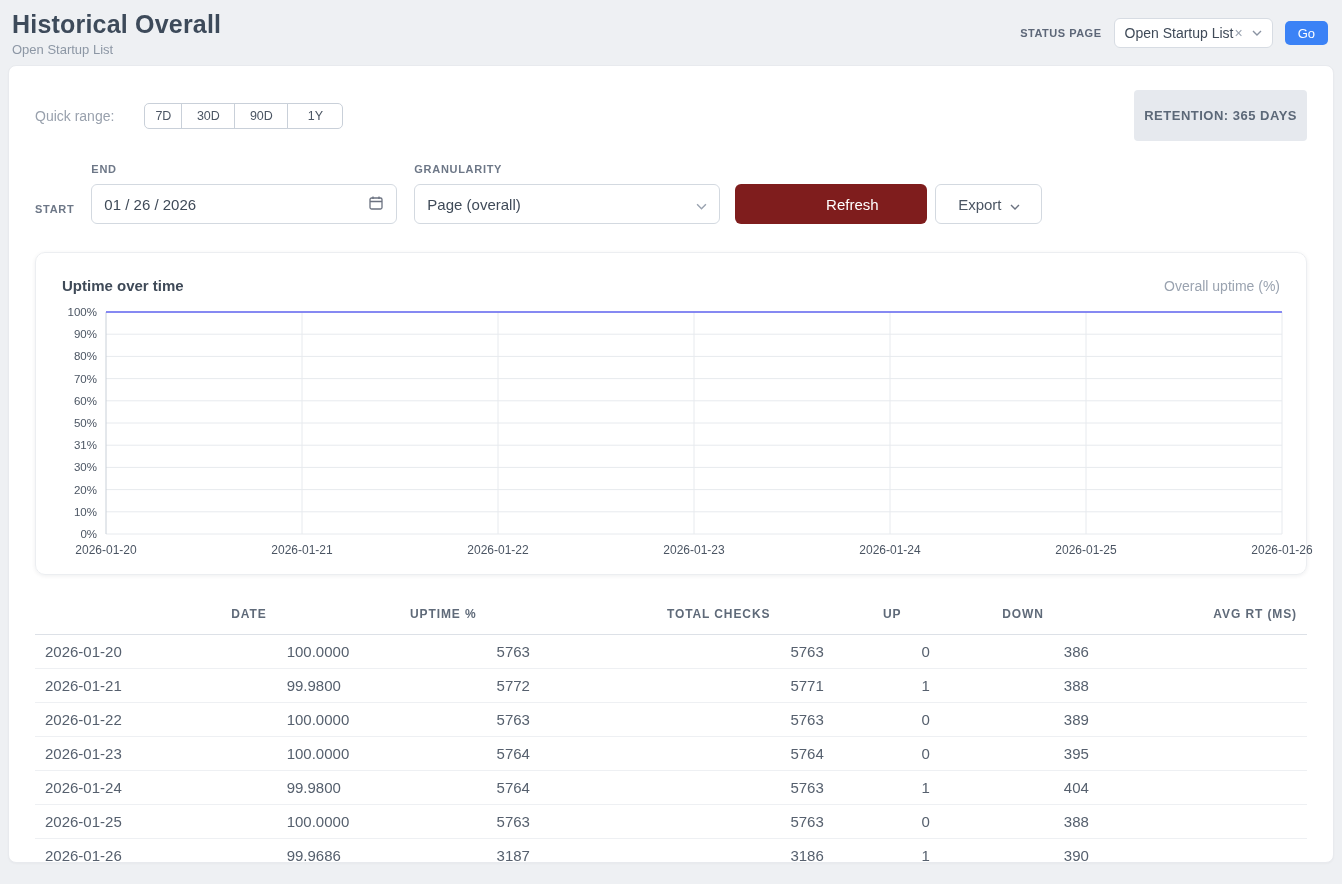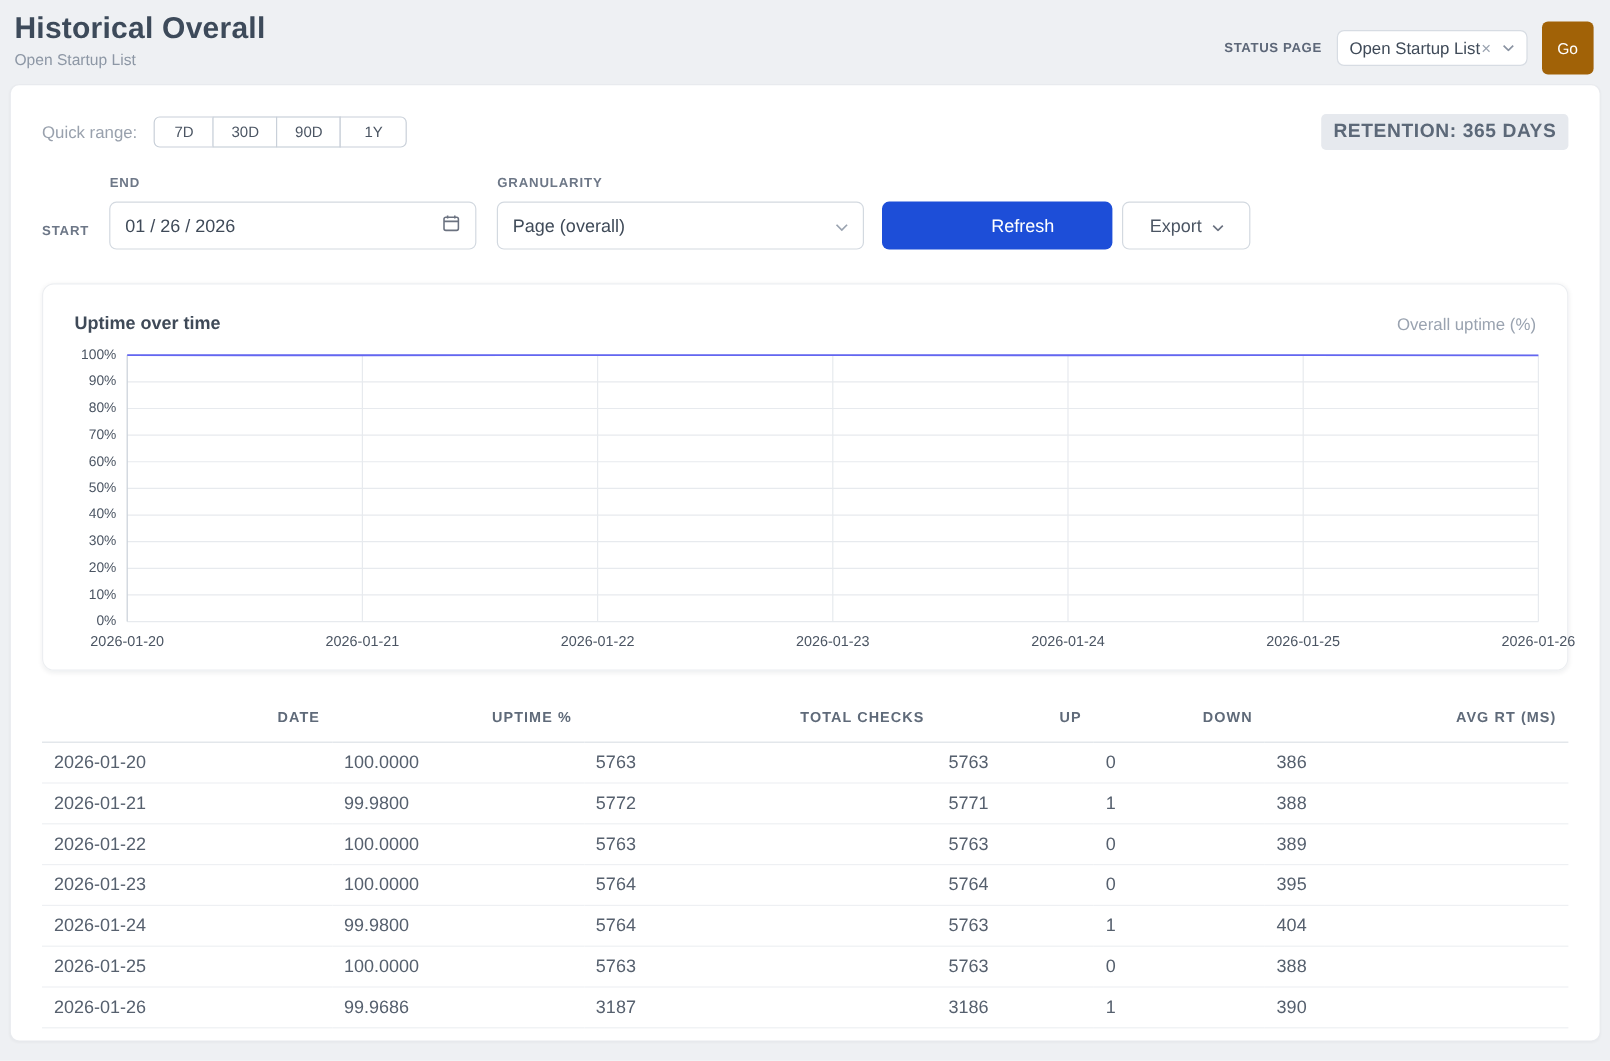--- a/index.html
+++ b/index.html
@@ -12,38 +12,38 @@
   }
   
   .top { display:flex; justify-content:space-between; align-items:flex-start; padding:10px 14px 8px 12px; }
   .page-title { font-size:25px; font-weight:700; color:#3d4a5a; letter-spacing:.2px; }
   .page-subtitle { font-size:13px; color:#8d97a5; margin-top:3px; }
   .top-right { display:flex; align-items:center; gap:12px; margin-top:8px; }
   .status-label { font-size:11px; font-weight:700; letter-spacing:.5px; color:#5d6778; }
   .select-box { display:flex; align-items:center; background:#fff; border:1px solid #d7dce3; border-radius:6px; height:30px; padding:0 10px; font-size:14px; color:#3f4a58; cursor:pointer; }
   .clear-x { color:#9aa3b0; margin-left:1px; font-size:14px; cursor:pointer; }
   .chev { margin-left:9px; display:flex; align-items:center; }
-  .btn-go { background:#a16207; color:#fff; border:none; border-radius:5px; height:44px; padding:0 13px; font-size:13px; font-family:inherit; cursor:pointer; }
+  .btn-go { background:#3b82f6; color:#fff; border:none; border-radius:5px; height:24px; padding:0 13px; font-size:13px; font-family:inherit; cursor:pointer; }
   
   .panel { margin:0 8px; background:#fff; border:1px solid #e8eaee; border-radius:8px; padding:24px 26px 18px; height:798px; box-shadow:0 1px 2px rgba(16,24,40,.03); overflow:hidden; }
   .row1 { display:flex; justify-content:space-between; align-items:center; }
   .qr-wrap { display:flex; align-items:center; gap:14px; }
   .qr-label { font-size:14px; color:#99a1ad; }
   .qr-group { display:flex; }
   .qr-group button { font-family:inherit; font-size:12.5px; color:#4b5563; background:#fff; border:1px solid #c9d0d9; padding:5px 0; width:54px; margin-left:-1px; cursor:pointer; }
-  .qr-group button:first-child { border-radius:5px 0 0 5px; margin-left:0; width:50px; }
+  .qr-group button:first-child { border-radius:5px 0 0 5px; margin-left:16px; width:38px; }
   .qr-group button:last-child { border-radius:0 5px 5px 0; width:56px; }
-  .badge { background:#e6e9ee; color:#5c6878; font-size:16px; font-weight:700; letter-spacing:.5px; border-radius:4px; padding:6px 10px;text-align:right; }
+  .badge { background:#e6e9ee; color:#5c6878; font-size:13px; font-weight:700; letter-spacing:.5px; border-radius:4px; padding:18px 10px;text-align:right; }
   
   .row2 { display:flex; align-items:flex-end; margin-top:22px; }
   .fg { display:flex; flex-direction:column; }
   .fg .flabel { font-size:11px; font-weight:600; letter-spacing:.7px; color:#6d7787; margin-bottom:9px; }
   .control { width:306px; height:40px; border:1px solid #d3d9e0; border-radius:6px; background:#fff; display:flex; align-items:center; justify-content:space-between; padding:0 12px; font-size:15px; color:#3f4a58; cursor:pointer; }
   .ml17 { margin-left:17px; } .ml15 { margin-left:15px; } .ml8 { margin-left:8px; }
-  .btn-refresh { width:192px; height:40px; background:#1d4ed8; border:none; border-radius:6px; color:#fff; font-size:15px; font-family:inherit; cursor:pointer;padding-left:48px; }
+  .btn-refresh { width:192px; height:40px; background:#7f1d1d; border:none; border-radius:6px; color:#fff; font-size:15px; font-family:inherit; cursor:pointer;padding-left:48px; }
   .btn-export { width:107px; height:40px; background:#fff; border:1px solid #d3d9e0; border-radius:6px; color:#4b5563; font-size:15px; font-family:inherit; display:flex; align-items:center; justify-content:center; gap:8px; cursor:pointer; }
   
   .chart-card { margin-top:28px; border:1px solid #eceef1; border-radius:10px; box-shadow:0 1px 4px rgba(16,24,40,.07); padding:18px 24px 12px; }
   .chart-head { display:flex; justify-content:space-between; align-items:flex-end; padding:6px 2px 18px; }
   .chart-title { font-size:15px; font-weight:700; color:#3f4a58; }
   .chart-legend { font-size:14px; color:#9aa3b0; }
   .chart-body { display:flex; }
   .y-axis { position:relative; width:46px; height:222px; flex:none; }
   .y-axis span { position:absolute; right:9px; transform:translateY(-50%); font-size:11.5px; color:#4b5563; }
   .plot { flex:1; height:222px; }
@@ -144,21 +144,21 @@
       <span class="chart-legend">Overall uptime (%)</span>
     </div>
     <div class="chart-body">
       <div class="y-axis">
           <span style="top: 0%;">100%</span>
           <span style="top: 10%;">90%</span>
           <span style="top: 20%;">80%</span>
           <span style="top: 30%;">70%</span>
           <span style="top: 40%;">60%</span>
           <span style="top: 50%;">50%</span>
-          <span style="top: 60%;">40%</span>
+          <span style="top: 60%;">31%</span>
           <span style="top: 70%;">30%</span>
           <span style="top: 80%;">20%</span>
           <span style="top: 90%;">10%</span>
           <span style="top: 100%;">0%</span>
         </div>
       <div class="plot">
         <svg viewBox="0 0 1160 222" preserveAspectRatio="none">
             <line x1="0" y1="0" x2="1160" y2="0" stroke="#e7eaee" stroke-width="1" vector-effect="non-scaling-stroke"></line>
             <line x1="0" y1="22.2" x2="1160" y2="22.2" stroke="#e7eaee" stroke-width="1" vector-effect="non-scaling-stroke"></line>
             <line x1="0" y1="44.4" x2="1160" y2="44.4" stroke="#e7eaee" stroke-width="1" vector-effect="non-scaling-stroke"></line>

